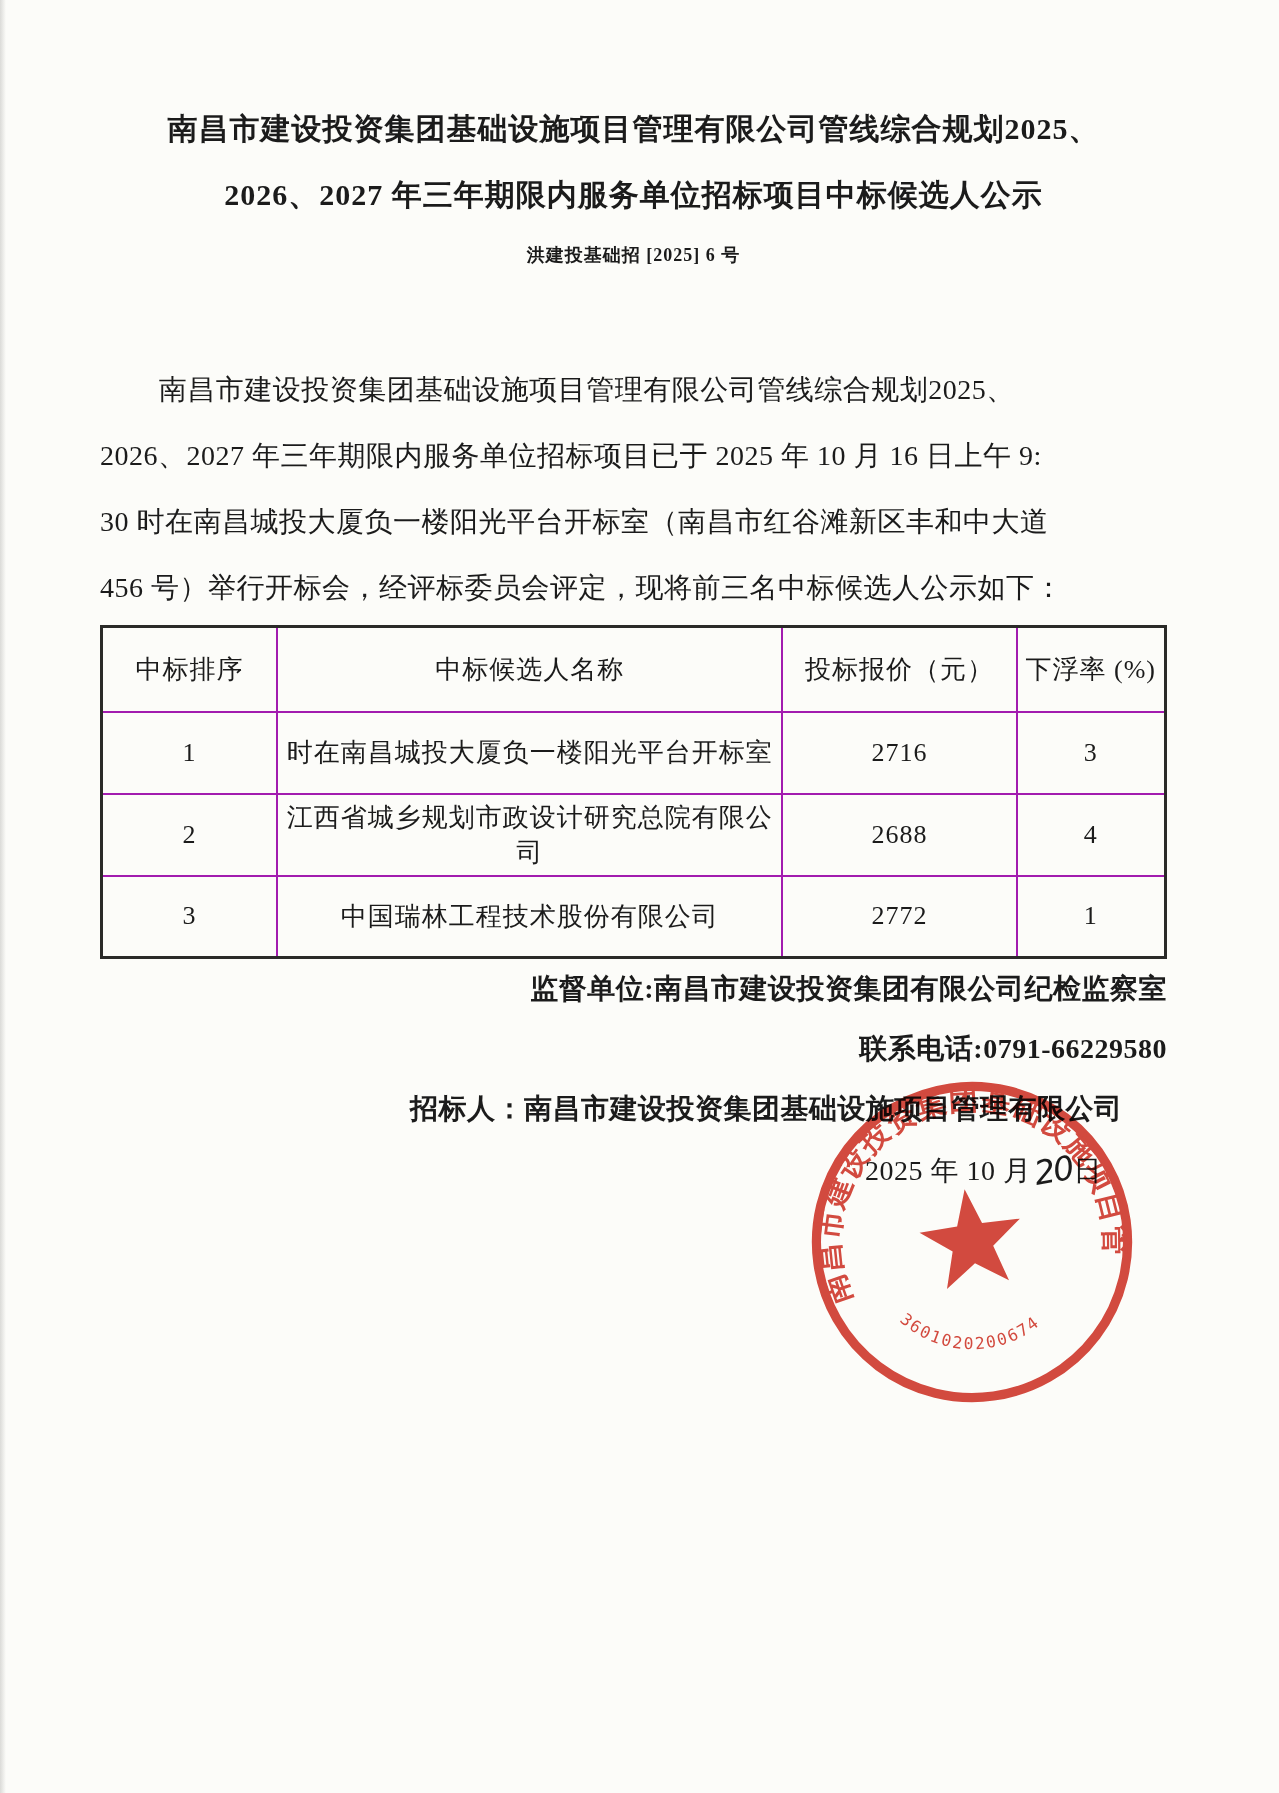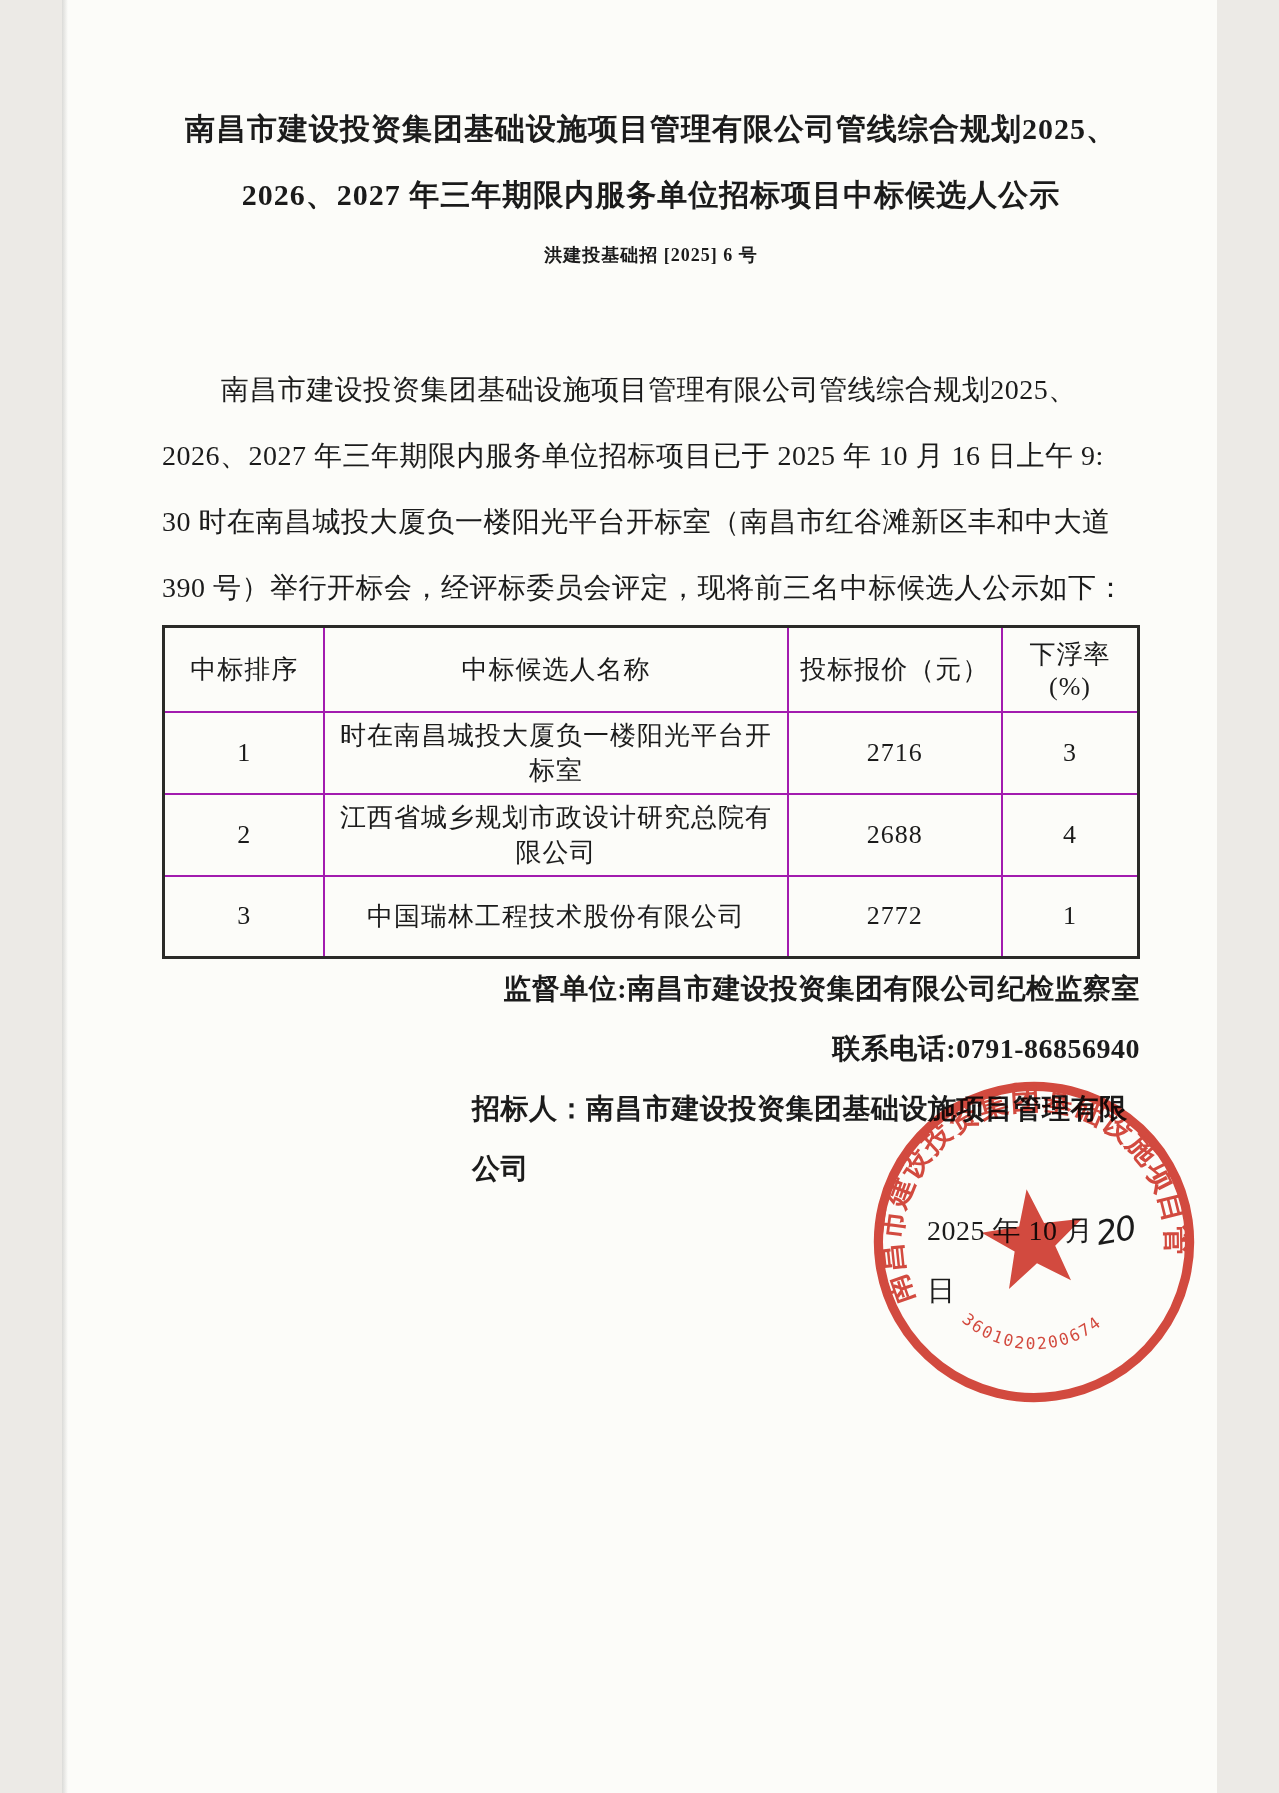--- a/index.html
+++ b/index.html
@@ -2,27 +2,27 @@
 <html><head>
 <meta charset="utf-8">
 <style>
   html,body{margin:0;padding:0;}
   body{
     background:#eceae6;
     font-family:"Liberation Serif","DejaVu Serif",serif;
   }
   .page{
     position:relative;
-    width:1155px;height:1793px;
+    width:1279px;height:1793px;
     margin:0 auto;
     background:#fcfcf9;
     color:#1b1b1b;
     overflow:hidden;
     box-sizing:border-box;
-    padding:96px 77px 0 100px;
+    padding:96px 112px 0 100px;
   }
   
   .page::before{
     content:"";position:absolute;left:0;top:0;bottom:0;width:6px;
     background:linear-gradient(to right, rgba(120,120,118,.25), rgba(120,120,118,0));
     pointer-events:none;
   }
   .title{ text-align:center; font-weight:bold; font-size:30px; line-height:66px; letter-spacing:1px;}
   .doc-number{ text-align:center; font-weight:bold; font-size:18px; line-height:54px; letter-spacing:1px;}
   .intro{ margin-top:75px; font-size:28px; line-height:66px; letter-spacing:.5px;}
@@ -78,21 +78,21 @@
   <div class="title">
     <div>南昌市建设投资集团基础设施项目管理有限公司管线综合规划2025、</div>
     <div>2026、2027 年三年期限内服务单位招标项目中标候选人公示</div>
   </div>
   <div class="doc-number">洪建投基础招 [2025] 6 号</div>
 
   <div class="intro">
     <div class="indent">南昌市建设投资集团基础设施项目管理有限公司管线综合规划2025、</div>
     <div>2026、2027 年三年期限内服务单位招标项目已于 2025 年 10 月 16 日上午 9:</div>
     <div>30 时在南昌城投大厦负一楼阳光平台开标室（南昌市红谷滩新区丰和中大道</div>
-    <div>390 号）举行开标会，经评标委员会评定，现将前三名中标候选人公示如下：</div>
+    <div>456 号）举行开标会，经评标委员会评定，现将前三名中标候选人公示如下：</div>
   </div>
 
   <table class="candidates">
     <colgroup>
         <col class="c-rank">
         <col class="c-name">
         <col class="c-price">
         <col class="c-disc">
       </colgroup>
     <thead>
@@ -120,21 +120,21 @@
         <td>3</td>
         <td>中国瑞林工程技术股份有限公司</td>
         <td>2772</td>
         <td>1</td>
       </tr>
     </tbody>
   </table>
 
   <div class="after-table">
     <p class="indent3 strong">监督单位:南昌市建设投资集团有限公司纪检监察室</p>
-    <p class="indent3 strong">联系电话:0791-86856940</p>
+    <p class="indent3 strong">联系电话:0791-66229580</p>
     <p class="bidder-line"><span>招标人：</span><span>南昌市建设投资集团基础设施项目管理有限公司</span></p>
     <p class="date-line"><span>2025 年 10 月</span><span class="handwritten">20</span><span>日</span></p>
   </div>
 
   <svg class="stamp" viewBox="0 0 340 340" aria-hidden="true">
     <defs>
       <path id="seal-arc-top" d="M 47.8 214.5 A 130 130 0 1 1 292.2 214.5" fill="none"></path>
       <path id="seal-arc-bottom" d="M 84 230 A 105 105 0 0 0 256 230" fill="none"></path>
     </defs>
     <circle cx="170" cy="170" r="152" fill="none" stroke="#d23b2f" stroke-width="9"></circle>

